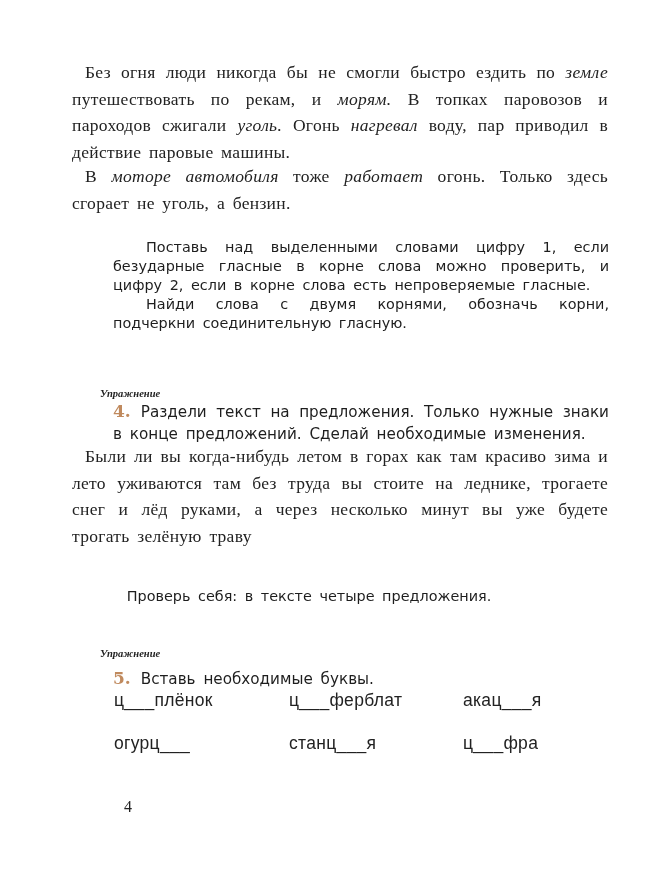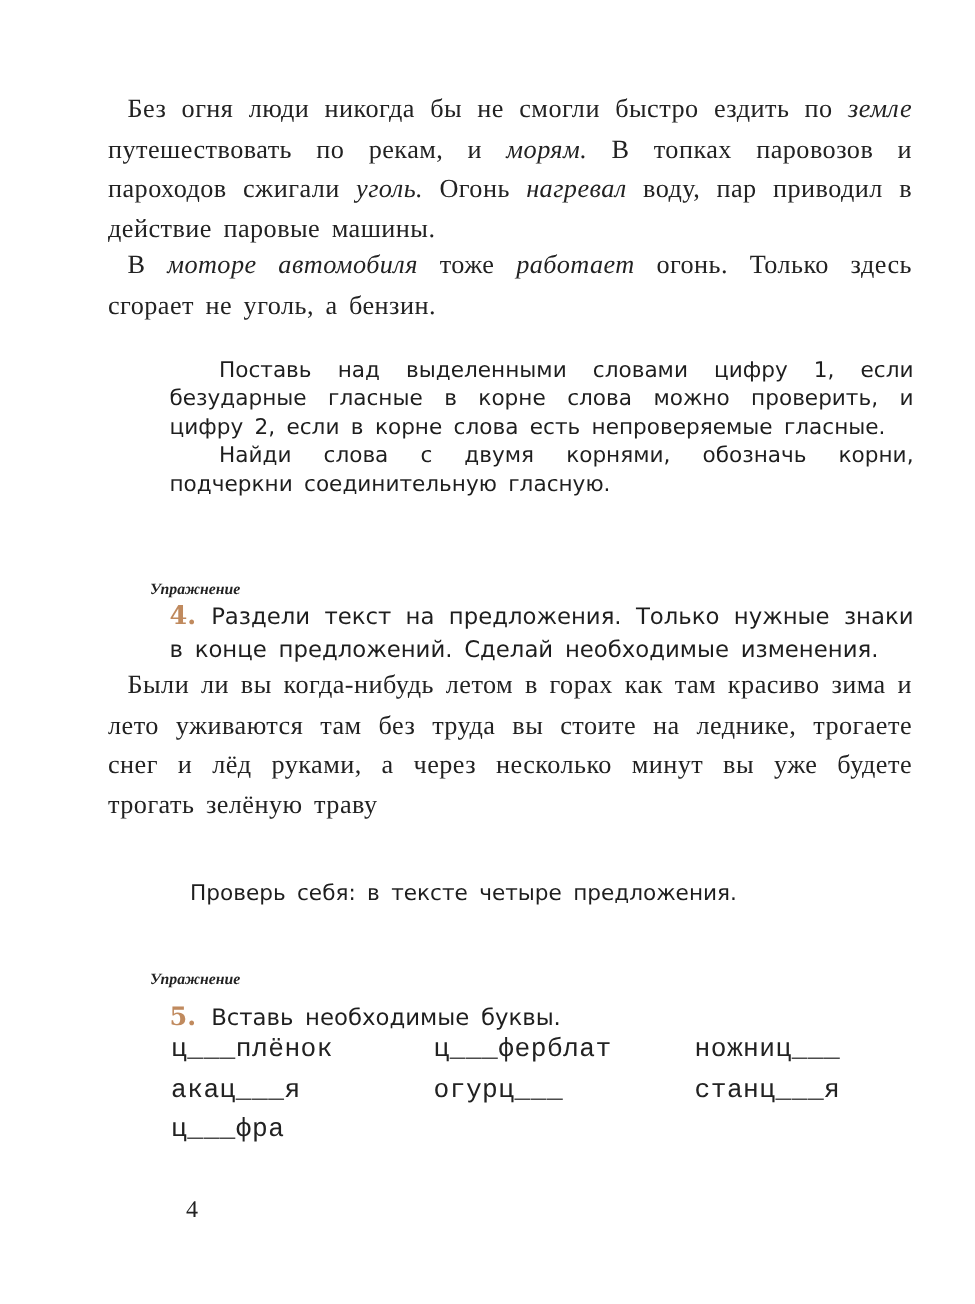--- a/index.html
+++ b/index.html
@@ -34,22 +34,22 @@
       font-family: "DejaVu Serif", "Liberation Serif", serif;
       font-weight: bold; font-size: 17px; margin-right: 10px;
     }
     .check {
       position: absolute; left: 0; width: 588px; top: 588px; text-align: center;
       font-family: "DejaVu Sans", "Liberation Sans", sans-serif;
       font-size: 14.4px; color: #1e1e1e; word-spacing: 3px; padding-left: 30px; box-sizing: border-box;
     }
     .grid {
       position: absolute; left: 114px; top: 687px; width: 460px;
-      display: grid; grid-template-columns: 175px 174px 111px; row-gap: 0;
-      font-family: Liberation Mono, monospace;
+      display: grid; grid-template-columns: 175px 174px 111px; row-gap: 16px;
+      font-family: Liberation Sans, sans-serif;
       font-size: 17.5px; line-height: 26.5px; color: #222; letter-spacing: 0.3px;
     }
     .page-num {
       position: absolute; left: 124px; top: 798px;
       font-family: "Liberation Serif", "DejaVu Serif", serif; font-size: 16px; color: #222;
     }
   </style>
 </head>
 <body>
 
@@ -71,20 +71,19 @@
 <div class="check">Проверь себя: в тексте четыре предложения.</div>
 
 <div class="label" style="top:648px;">Упражнение</div>
 <div class="ex-head" style="top:667px;">
   <span class="ex-num" style="color:#c08a5e;">5.</span><span>Вставь необходимые буквы.</span>
 </div>
 
 <div class="grid">
   <div>ц___плёнок</div>
   <div>ц___ферблат</div>
-  <div>ножниц___</div>
   <div>акац___я</div>
   <div>огурц___</div>
   <div>станц___я</div>
   <div>ц___фра</div>
 </div>
 
 <div class="page-num">4</div>
 
 </body></html>

